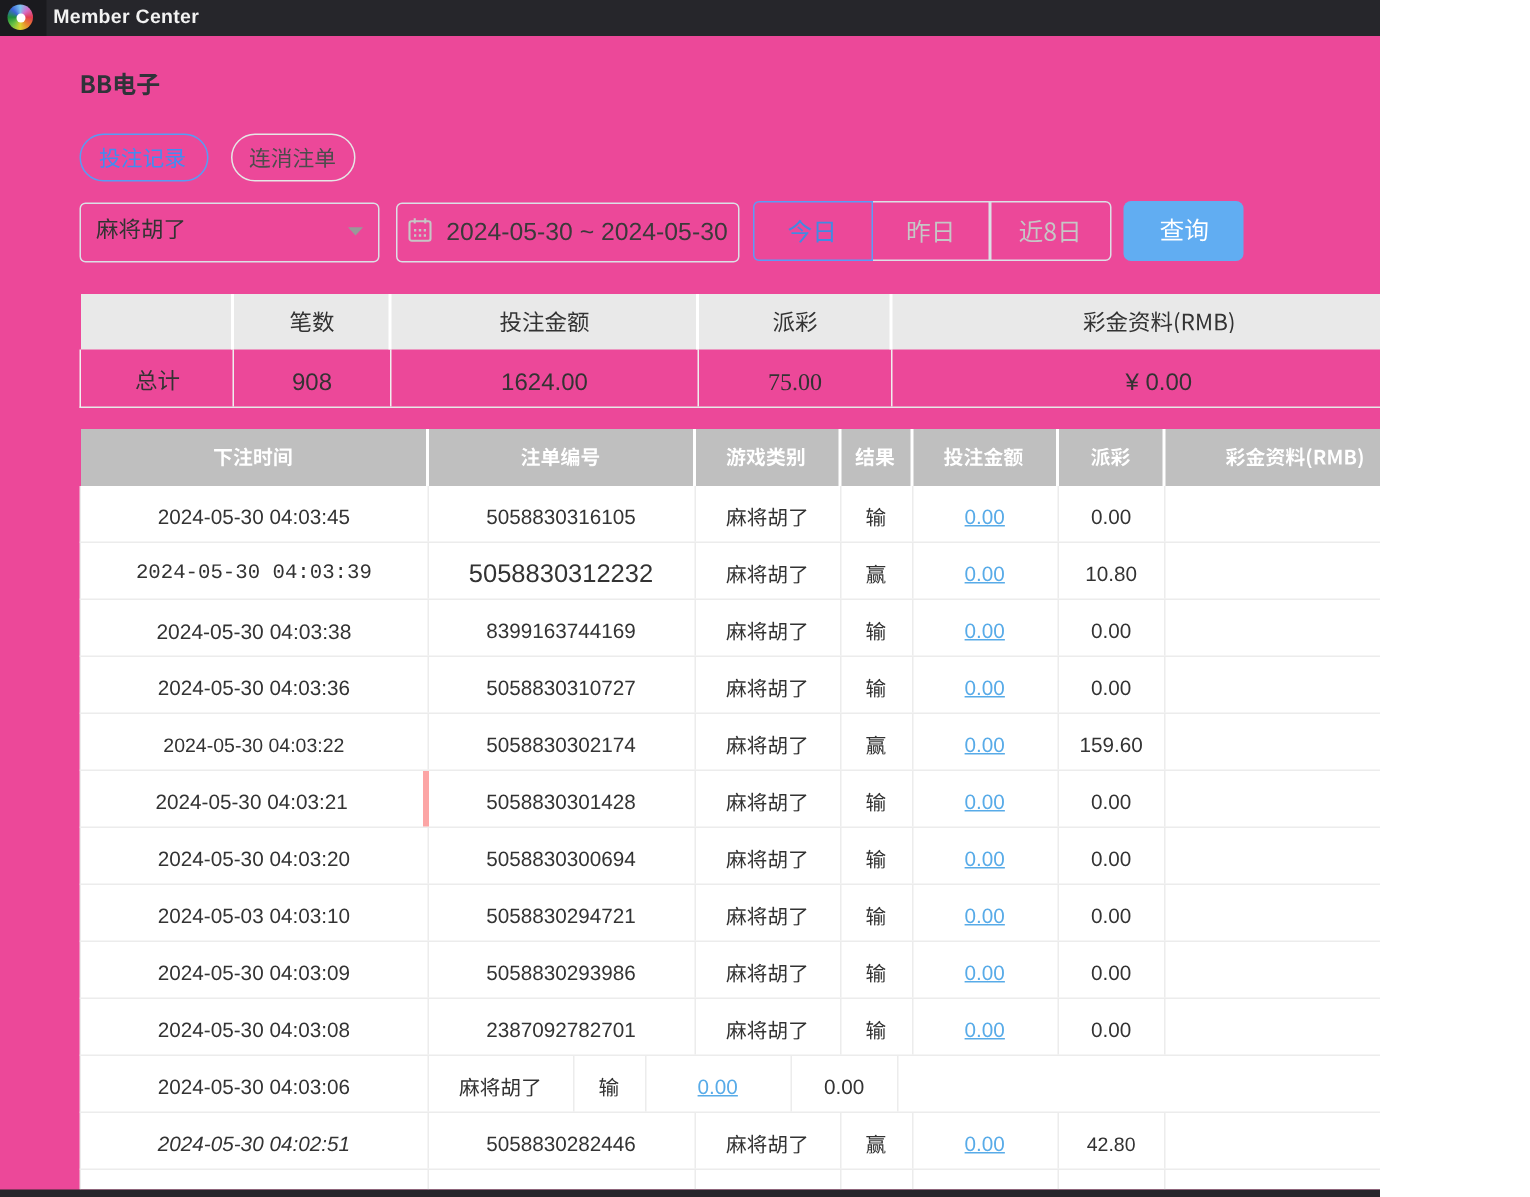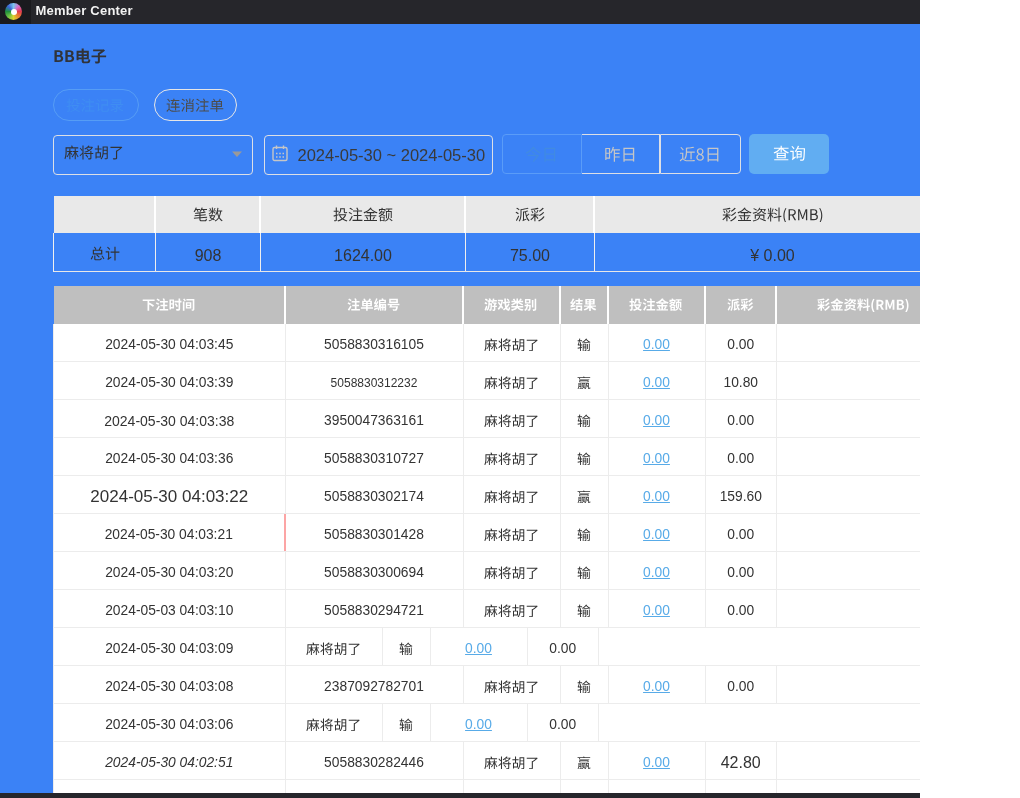--- a/index.html
+++ b/index.html
@@ -1,17 +1,17 @@
 <!DOCTYPE html>
 <html><head><meta charset="utf-8"><style>
 
 *{margin:0;padding:0;box-sizing:border-box}
 html,body{width:1020px;height:798px;overflow:hidden}
 body{font-family:"Liberation Sans",sans-serif;background:#fff}
-#stage{position:relative;width:920px;height:798px;overflow:hidden;background:#3b82f6}
+#stage{position:relative;width:920px;height:798px;overflow:hidden;background:#ec4899}
 .abs{position:absolute}
 .cell{display:flex;align-items:center;justify-content:center}
 svg{display:block}
 
 </style></head><body>
 <div id="stage">
 <svg width="0" height="0" style="position:absolute">
       <defs>
 <path id="bbdz" d="M91 0H355C518 0 641 -69 641 -218C641 -317 583 -374 503 -393V-397C566 -420 604 -489 604 -558C604 -696 488 -741 336 -741H91ZM239 -439V-627H327C416 -627 460 -601 460 -536C460 -477 420 -439 326 -439ZM239 -114V-330H342C444 -330 497 -299 497 -227C497 -150 442 -114 342 -114Z M772 0H1036C1199 0 1322 -69 1322 -218C1322 -317 1264 -374 1184 -393V-397C1247 -420 1285 -489 1285 -558C1285 -696 1169 -741 1017 -741H772ZM920 -439V-627H1008C1097 -627 1141 -601 1141 -536C1141 -477 1101 -439 1007 -439ZM920 -114V-330H1023C1125 -330 1178 -299 1178 -227C1178 -150 1123 -114 1023 -114Z M1791 -381V-288H1597V-381ZM1920 -381H2116V-288H1920ZM1791 -491H1597V-588H1791ZM1920 -491V-588H2116V-491ZM1473 -705V-112H1597V-170H1791V-117C1791 37 1830 78 1968 78C1999 78 2127 78 2160 78C2282 78 2319 20 2336 -138C2307 -144 2268 -160 2238 -176V-705H1920V-844H1791V-705ZM2216 -170C2208 -69 2196 -43 2147 -43C2121 -43 2009 -43 1982 -43C1927 -43 1920 -52 1920 -116V-170Z M2805 -555V-416H2407V-295H2805V-56C2805 -39 2798 -34 2776 -33C2754 -32 2676 -32 2606 -36C2626 -2 2650 53 2657 88C2749 89 2818 86 2867 67C2915 48 2930 14 2930 -53V-295H3320V-416H2930V-492C3045 -555 3166 -645 3252 -728L3160 -799L3133 -792H2507V-674H3000C2941 -630 2869 -585 2805 -555Z"></path>
 <path id="xzsj" d="M52 -776V-655H415V87H544V-391C646 -333 760 -260 818 -207L907 -317C830 -380 674 -467 565 -521L544 -496V-655H949V-776Z M1091 -750C1153 -719 1237 -671 1278 -638L1348 -737C1304 -767 1217 -811 1158 -838ZM1035 -470C1097 -440 1182 -393 1222 -362L1289 -462C1245 -492 1159 -534 1099 -560ZM1062 1 1163 82C1223 -16 1287 -130 1340 -235L1252 -315C1192 -199 1115 -74 1062 1ZM1546 -817C1574 -769 1602 -706 1616 -663H1349V-549H1591V-372H1389V-258H1591V-54H1318V60H1971V-54H1716V-258H1908V-372H1716V-549H1944V-663H1640L1735 -698C1722 -741 1687 -806 1656 -854Z M2459 -428C2507 -355 2572 -256 2601 -198L2708 -260C2675 -317 2607 -411 2558 -480ZM2299 -385V-203H2178V-385ZM2299 -490H2178V-664H2299ZM2066 -771V-16H2178V-96H2411V-771ZM2747 -843V-665H2448V-546H2747V-71C2747 -51 2739 -44 2717 -44C2695 -44 2621 -44 2551 -47C2569 -13 2588 41 2593 74C2693 75 2764 72 2808 53C2853 34 2869 2 2869 -70V-546H2971V-665H2869V-843Z M3071 -609V88H3195V-609ZM3085 -785C3131 -737 3182 -671 3203 -627L3304 -692C3281 -737 3226 -799 3180 -843ZM3404 -282H3597V-186H3404ZM3404 -473H3597V-378H3404ZM3297 -569V-90H3709V-569ZM3339 -800V-688H3814V-40C3814 -28 3810 -23 3797 -23C3786 -23 3748 -22 3717 -24C3731 5 3746 52 3751 83C3814 83 3861 81 3895 63C3928 44 3938 16 3938 -40V-800Z"></path>
@@ -129,21 +129,21 @@
         <svg style="" width="30.0" height="15" viewBox="0 -880 2000 1000" fill="#333">
           <use href="#zj"></use>
         </svg>
       </div>
 <div class="cell" style="width:105px;padding-top:8.5px;border-right:1px solid #efefef;">
         <span style="font-size:16px;color:#333">908</span>
       </div>
 <div class="cell" style="width:205px;padding-top:8.5px;border-right:1px solid #efefef;">
         <span style="font-size:16px;color:#333">1624.00</span>
       </div>
-<div class="cell" style="width:129px;padding-top:8.5px;border-right:1px solid #efefef;">
+<div class="cell" style="width:129px;padding-top:8.5px;border-right:1px solid #efefef;font-family:Liberation Serif, serif;">
         <span style="font-size:16px;color:#333">75.00</span>
       </div>
 <div class="cell" style="width:355px;padding-top:8.5px;">
         <span style="font-size:16px;color:#333">¥ 0.00</span>
       </div>
 </div>
 <div class="abs" style="left:53px;top:286px;width:898px;height:507px;overflow:hidden">
 <div style="margin-left:1px;width:896px;height:38px;display:flex;background:#bfbfbf">
 <div class="cell" style="width:231.5px;border-right:2px solid #fff;">
           <svg style="" width="53.2" height="13.3" viewBox="0 -880 4000 1000" fill="#fff">
@@ -200,25 +200,25 @@
         </div>
 <div class="cell" style="width:97px;padding-top:4px;border-right:1px solid #ececec;">
           <span style="font-size:13.8px;color:#58abe8;text-decoration:underline">0.00</span>
         </div>
 <div class="cell" style="width:71.5px;padding-top:4px;border-right:1px solid #ececec;">
           <span style="font-size:13.8px;color:#333">0.00</span>
         </div>
 <div class="cell" style="width:173px;padding-top:4px;"></div>
 </div>
 <div style="border-left:1px solid #ececec;border-right:1px solid #ececec;width:898px;height:38px;display:flex;border-bottom:1px solid #ececec;background:#fff">
-<div class="cell" style="width:231.5px;padding-top:4px;border-right:1px solid #ececec;">
+<div class="cell" style="width:231.5px;padding-top:4px;border-right:1px solid #ececec;font-family:Liberation Mono, monospace;">
           <span style="font-size:13.8px;color:#333">2024-05-30 04:03:39</span>
         </div>
 <div class="cell" style="width:178px;padding-top:4px;border-right:1px solid #ececec;">
-          <span style="font-size:12px;color:#333">5058830312232</span>
+          <span style="font-size:17px;color:#333">5058830312232</span>
         </div>
 <div class="cell" style="width:97px;padding-top:4px;border-right:1px solid #ececec;">
           <svg style="" width="55.2" height="13.8" viewBox="0 -880 4000 1000" fill="#333">
             <use href="#mjhl"></use>
           </svg>
         </div>
 <div class="cell" style="width:48px;padding-top:4px;border-right:1px solid #ececec;">
           <svg style="" width="13.8" height="13.8" viewBox="0 -880 1000 1000" fill="#333">
             <use href="#ying"></use>
           </svg>
@@ -229,21 +229,21 @@
 <div class="cell" style="width:71.5px;padding-top:4px;border-right:1px solid #ececec;">
           <span style="font-size:13.8px;color:#333">10.80</span>
         </div>
 <div class="cell" style="width:173px;padding-top:4px;"></div>
 </div>
 <div style="border-left:1px solid #ececec;border-right:1px solid #ececec;width:898px;height:38px;display:flex;border-bottom:1px solid #ececec;background:#fff">
 <div class="cell" style="width:231.5px;padding-top:4px;border-right:1px solid #ececec;">
           <span style="font-size:14px;color:#333">2024-05-30 04:03:38</span>
         </div>
 <div class="cell" style="width:178px;padding-top:4px;border-right:1px solid #ececec;">
-          <span style="font-size:13.8px;color:#333">3950047363161</span>
+          <span style="font-size:13.8px;color:#333">8399163744169</span>
         </div>
 <div class="cell" style="width:97px;padding-top:4px;border-right:1px solid #ececec;">
           <svg style="" width="55.2" height="13.8" viewBox="0 -880 4000 1000" fill="#333">
             <use href="#mjhl"></use>
           </svg>
         </div>
 <div class="cell" style="width:48px;padding-top:4px;border-right:1px solid #ececec;">
           <svg style="" width="13.8" height="13.8" viewBox="0 -880 1000 1000" fill="#333">
             <use href="#shu"></use>
           </svg>
@@ -276,21 +276,21 @@
 <div class="cell" style="width:97px;padding-top:4px;border-right:1px solid #ececec;">
           <span style="font-size:13.8px;color:#58abe8;text-decoration:underline">0.00</span>
         </div>
 <div class="cell" style="width:71.5px;padding-top:4px;border-right:1px solid #ececec;">
           <span style="font-size:13.8px;color:#333">0.00</span>
         </div>
 <div class="cell" style="width:173px;padding-top:4px;"></div>
 </div>
 <div style="border-left:1px solid #ececec;border-right:1px solid #ececec;width:898px;height:38px;display:flex;border-bottom:1px solid #ececec;background:#fff">
 <div class="cell" style="width:231.5px;padding-top:4px;border-right:1px solid #ececec;">
-          <span style="font-size:17px;color:#333">2024-05-30 04:03:22</span>
+          <span style="font-size:13px;color:#333">2024-05-30 04:03:22</span>
         </div>
 <div class="cell" style="width:178px;padding-top:4px;border-right:1px solid #ececec;">
           <span style="font-size:13.8px;color:#333">5058830302174</span>
         </div>
 <div class="cell" style="width:97px;padding-top:4px;border-right:1px solid #ececec;">
           <svg style="" width="55.2" height="13.8" viewBox="0 -880 4000 1000" fill="#333">
             <use href="#mjhl"></use>
           </svg>
         </div>
 <div class="cell" style="width:48px;padding-top:4px;border-right:1px solid #ececec;">
@@ -300,21 +300,21 @@
         </div>
 <div class="cell" style="width:97px;padding-top:4px;border-right:1px solid #ececec;">
           <span style="font-size:13.8px;color:#58abe8;text-decoration:underline">0.00</span>
         </div>
 <div class="cell" style="width:71.5px;padding-top:4px;border-right:1px solid #ececec;">
           <span style="font-size:13.8px;color:#333">159.60</span>
         </div>
 <div class="cell" style="width:173px;padding-top:4px;"></div>
 </div>
 <div style="border-left:1px solid #ececec;border-right:1px solid #ececec;width:898px;height:38px;display:flex;border-bottom:1px solid #ececec;background:#fff">
-<div class="cell" style="width:231.5px;padding-top:4px;border-right:2px solid #fca5a5;align-items:center;">
+<div class="cell" style="width:231.5px;padding-top:4px;border-right:4px solid #fca5a5;align-items:center;">
           <span style="font-size:13.8px;color:#333">2024-05-30 04:03:21</span>
         </div>
 <div class="cell" style="width:178px;padding-top:4px;border-right:1px solid #ececec;">
           <span style="font-size:13.8px;color:#333">5058830301428</span>
         </div>
 <div class="cell" style="width:97px;padding-top:4px;border-right:1px solid #ececec;">
           <svg style="" width="55.2" height="13.8" viewBox="0 -880 4000 1000" fill="#333">
             <use href="#mjhl"></use>
           </svg>
         </div>
@@ -377,20 +377,23 @@
           <span style="font-size:13.8px;color:#58abe8;text-decoration:underline">0.00</span>
         </div>
 <div class="cell" style="width:71.5px;padding-top:4px;border-right:1px solid #ececec;">
           <span style="font-size:13.8px;color:#333">0.00</span>
         </div>
 <div class="cell" style="width:173px;padding-top:4px;"></div>
 </div>
 <div style="border-left:1px solid #ececec;border-right:1px solid #ececec;width:898px;height:38px;display:flex;border-bottom:1px solid #ececec;background:#fff">
 <div class="cell" style="width:231.5px;padding-top:4px;border-right:1px solid #ececec;">
           <span style="font-size:13.8px;color:#333">2024-05-30 04:03:09</span>
+        </div>
+<div class="cell" style="width:178px;padding-top:4px;border-right:1px solid #ececec;">
+          <span style="font-size:13.8px;color:#333">5058830293986</span>
         </div>
 <div class="cell" style="width:97px;padding-top:4px;border-right:1px solid #ececec;">
           <svg style="" width="55.2" height="13.8" viewBox="0 -880 4000 1000" fill="#333">
             <use href="#mjhl"></use>
           </svg>
         </div>
 <div class="cell" style="width:48px;padding-top:4px;border-right:1px solid #ececec;">
           <svg style="" width="13.8" height="13.8" viewBox="0 -880 1000 1000" fill="#333">
             <use href="#shu"></use>
           </svg>
@@ -464,21 +467,21 @@
         </div>
 <div class="cell" style="width:48px;padding-top:4px;border-right:1px solid #ececec;">
           <svg style="" width="13.8" height="13.8" viewBox="0 -880 1000 1000" fill="#333">
             <use href="#ying"></use>
           </svg>
         </div>
 <div class="cell" style="width:97px;padding-top:4px;border-right:1px solid #ececec;">
           <span style="font-size:13.8px;color:#58abe8;text-decoration:underline">0.00</span>
         </div>
 <div class="cell" style="width:71.5px;padding-top:4px;border-right:1px solid #ececec;">
-          <span style="font-size:16px;color:#333">42.80</span>
+          <span style="font-size:13px;color:#333">42.80</span>
         </div>
 <div class="cell" style="width:173px;padding-top:4px;"></div>
 </div>
 <div style="border-left:1px solid #ececec;border-right:1px solid #ececec;width:898px;height:38px;display:flex;border-bottom:1px solid #ececec;background:#fff">
 <div class="cell" style="width:231.5px;padding-top:4px;border-right:1px solid #ececec;"></div>
 <div class="cell" style="width:178px;padding-top:4px;border-right:1px solid #ececec;"></div>
 <div class="cell" style="width:97px;padding-top:4px;border-right:1px solid #ececec;"></div>
 <div class="cell" style="width:48px;padding-top:4px;border-right:1px solid #ececec;"></div>
 <div class="cell" style="width:97px;padding-top:4px;border-right:1px solid #ececec;"></div>
 <div class="cell" style="width:71.5px;padding-top:4px;border-right:1px solid #ececec;"></div>

